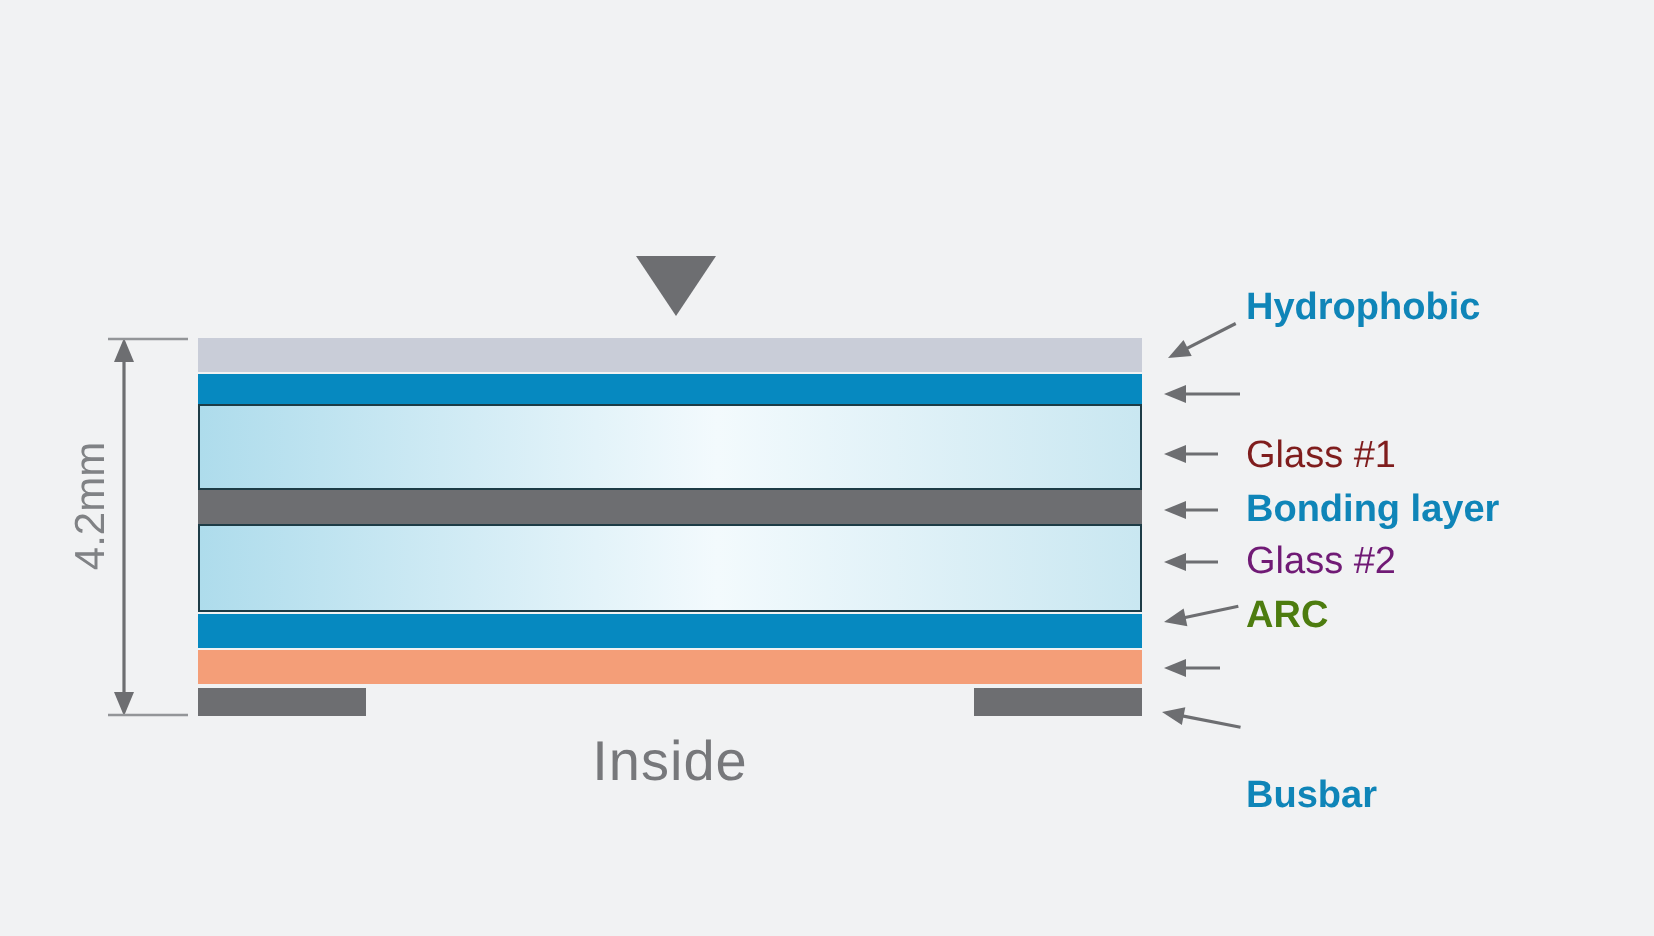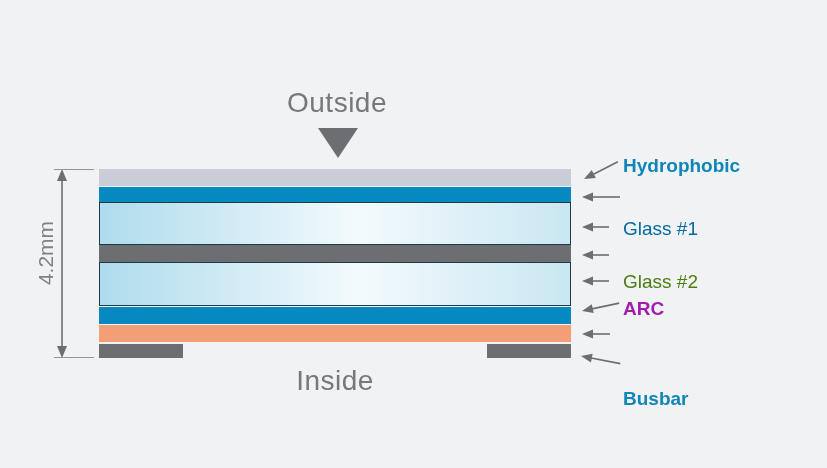--- a/index.html
+++ b/index.html
@@ -17,39 +17,39 @@
   .layer--glass { box-sizing: border-box; border: 1.5px solid #1d3c46; }
   .legend-label { position: absolute; left: 623px; transform: translateY(-50%); font-size: 19px; line-height: 1; }
   .legend-label--em { font-weight: 700; }
   svg.overlay { position:absolute; left:0; top:0; width:827px; height:468px; pointer-events:none; }
 </style>
 </head>
 <body>
 
 <div class="canvas" style="background: rgb(241, 242, 243);">
 
-  <div class="txt side-title" style="left: 337px; top: 103px; color: rgb(119, 120, 123);">Outside</div>
   <div class="txt side-title" style="left: 335px; top: 381px; color: rgb(119, 120, 123);">Inside</div>
 
   <div class="txt dim-label" style="left: 46px; top: 253px; color: rgb(128, 130, 133);">4.2mm</div>
 
   <div class="layer" style="left: 99px; top: 169px; width: 472px; height: 17px; background-color: rgb(201, 205, 216);"></div>
   <div class="layer" style="left: 99px; top: 187px; width: 472px; height: 15px; background-color: rgb(6, 137, 192);"></div>
   <div class="layer layer--glass" style="left: 99px; top: 202px; width: 472px; height: 43px; border-color: rgb(29, 60, 70); background: linear-gradient(90deg, rgb(174, 220, 236) 0%, rgb(243, 250, 253) 55%, rgb(201, 231, 241) 100%);"></div>
   <div class="layer" style="left: 99px; top: 245px; width: 472px; height: 17px; background-color: rgb(109, 110, 113);"></div>
   <div class="layer layer--glass" style="left: 99px; top: 262px; width: 472px; height: 44px; border-color: rgb(29, 60, 70); background: linear-gradient(90deg, rgb(174, 220, 236) 0%, rgb(243, 250, 253) 55%, rgb(201, 231, 241) 100%);"></div>
   <div class="layer" style="left: 99px; top: 307px; width: 472px; height: 17px; background-color: rgb(6, 137, 192);"></div>
   <div class="layer" style="left: 99px; top: 325px; width: 472px; height: 17px; background-color: rgb(244, 158, 120);"></div>
   <div class="layer" style="left: 99px; top: 344px; width: 84px; height: 14px; background-color: rgb(109, 110, 113);"></div>
   <div class="layer" style="left: 487px; top: 344px; width: 84px; height: 14px; background-color: rgb(109, 110, 113);"></div>
 
-  <div class="legend-label legend-label--em" style="top: 165px; color: rgb(15, 133, 184);">Hydrophobic</div>
-  <div class="legend-label" style="top: 228px; color: #0369a1;">Glass #1</div>
-  <div class="legend-label" style="top: 281px; color: #4d7c0f; text-align: center;">Glass #2</div>
-  <div class="legend-label legend-label--em" style="top: 308px; color: #a21caf;">ARC</div>
+  <div class="legend-label legend-label--em" style="top: 154px; color: rgb(15, 133, 184);">Hydrophobic</div>
+  <div class="legend-label" style="top: 228px; color: #7f1d1d;">Glass #1</div>
+  <div class="legend-label legend-label--em" style="top: 255px; color: rgb(15, 133, 184);">Bonding layer</div>
+  <div class="legend-label" style="top: 281px; color: #701a75; text-align: center;">Glass #2</div>
+  <div class="legend-label legend-label--em" style="top: 308px; color: #4d7c0f;">ARC</div>
   <div class="legend-label legend-label--em" style="top: 362px; color: rgb(15, 133, 184); margin-top: 36px;">Busbar</div>
 
   <svg class="overlay" viewBox="0 0 827 468">
 
     <polygon points="318,128 358,128 338,158" fill="#6d6e71"></polygon>
 
     <g fill="none" stroke-width="1.6" stroke="#6d6e71">
       <line x1="62" y1="180" x2="62" y2="347"></line>
       <polygon points="62,169 57,181 67,181" stroke="none" fill="#6d6e71"></polygon>
       <polygon points="62,358 57,346 67,346" stroke="none" fill="#6d6e71"></polygon>

